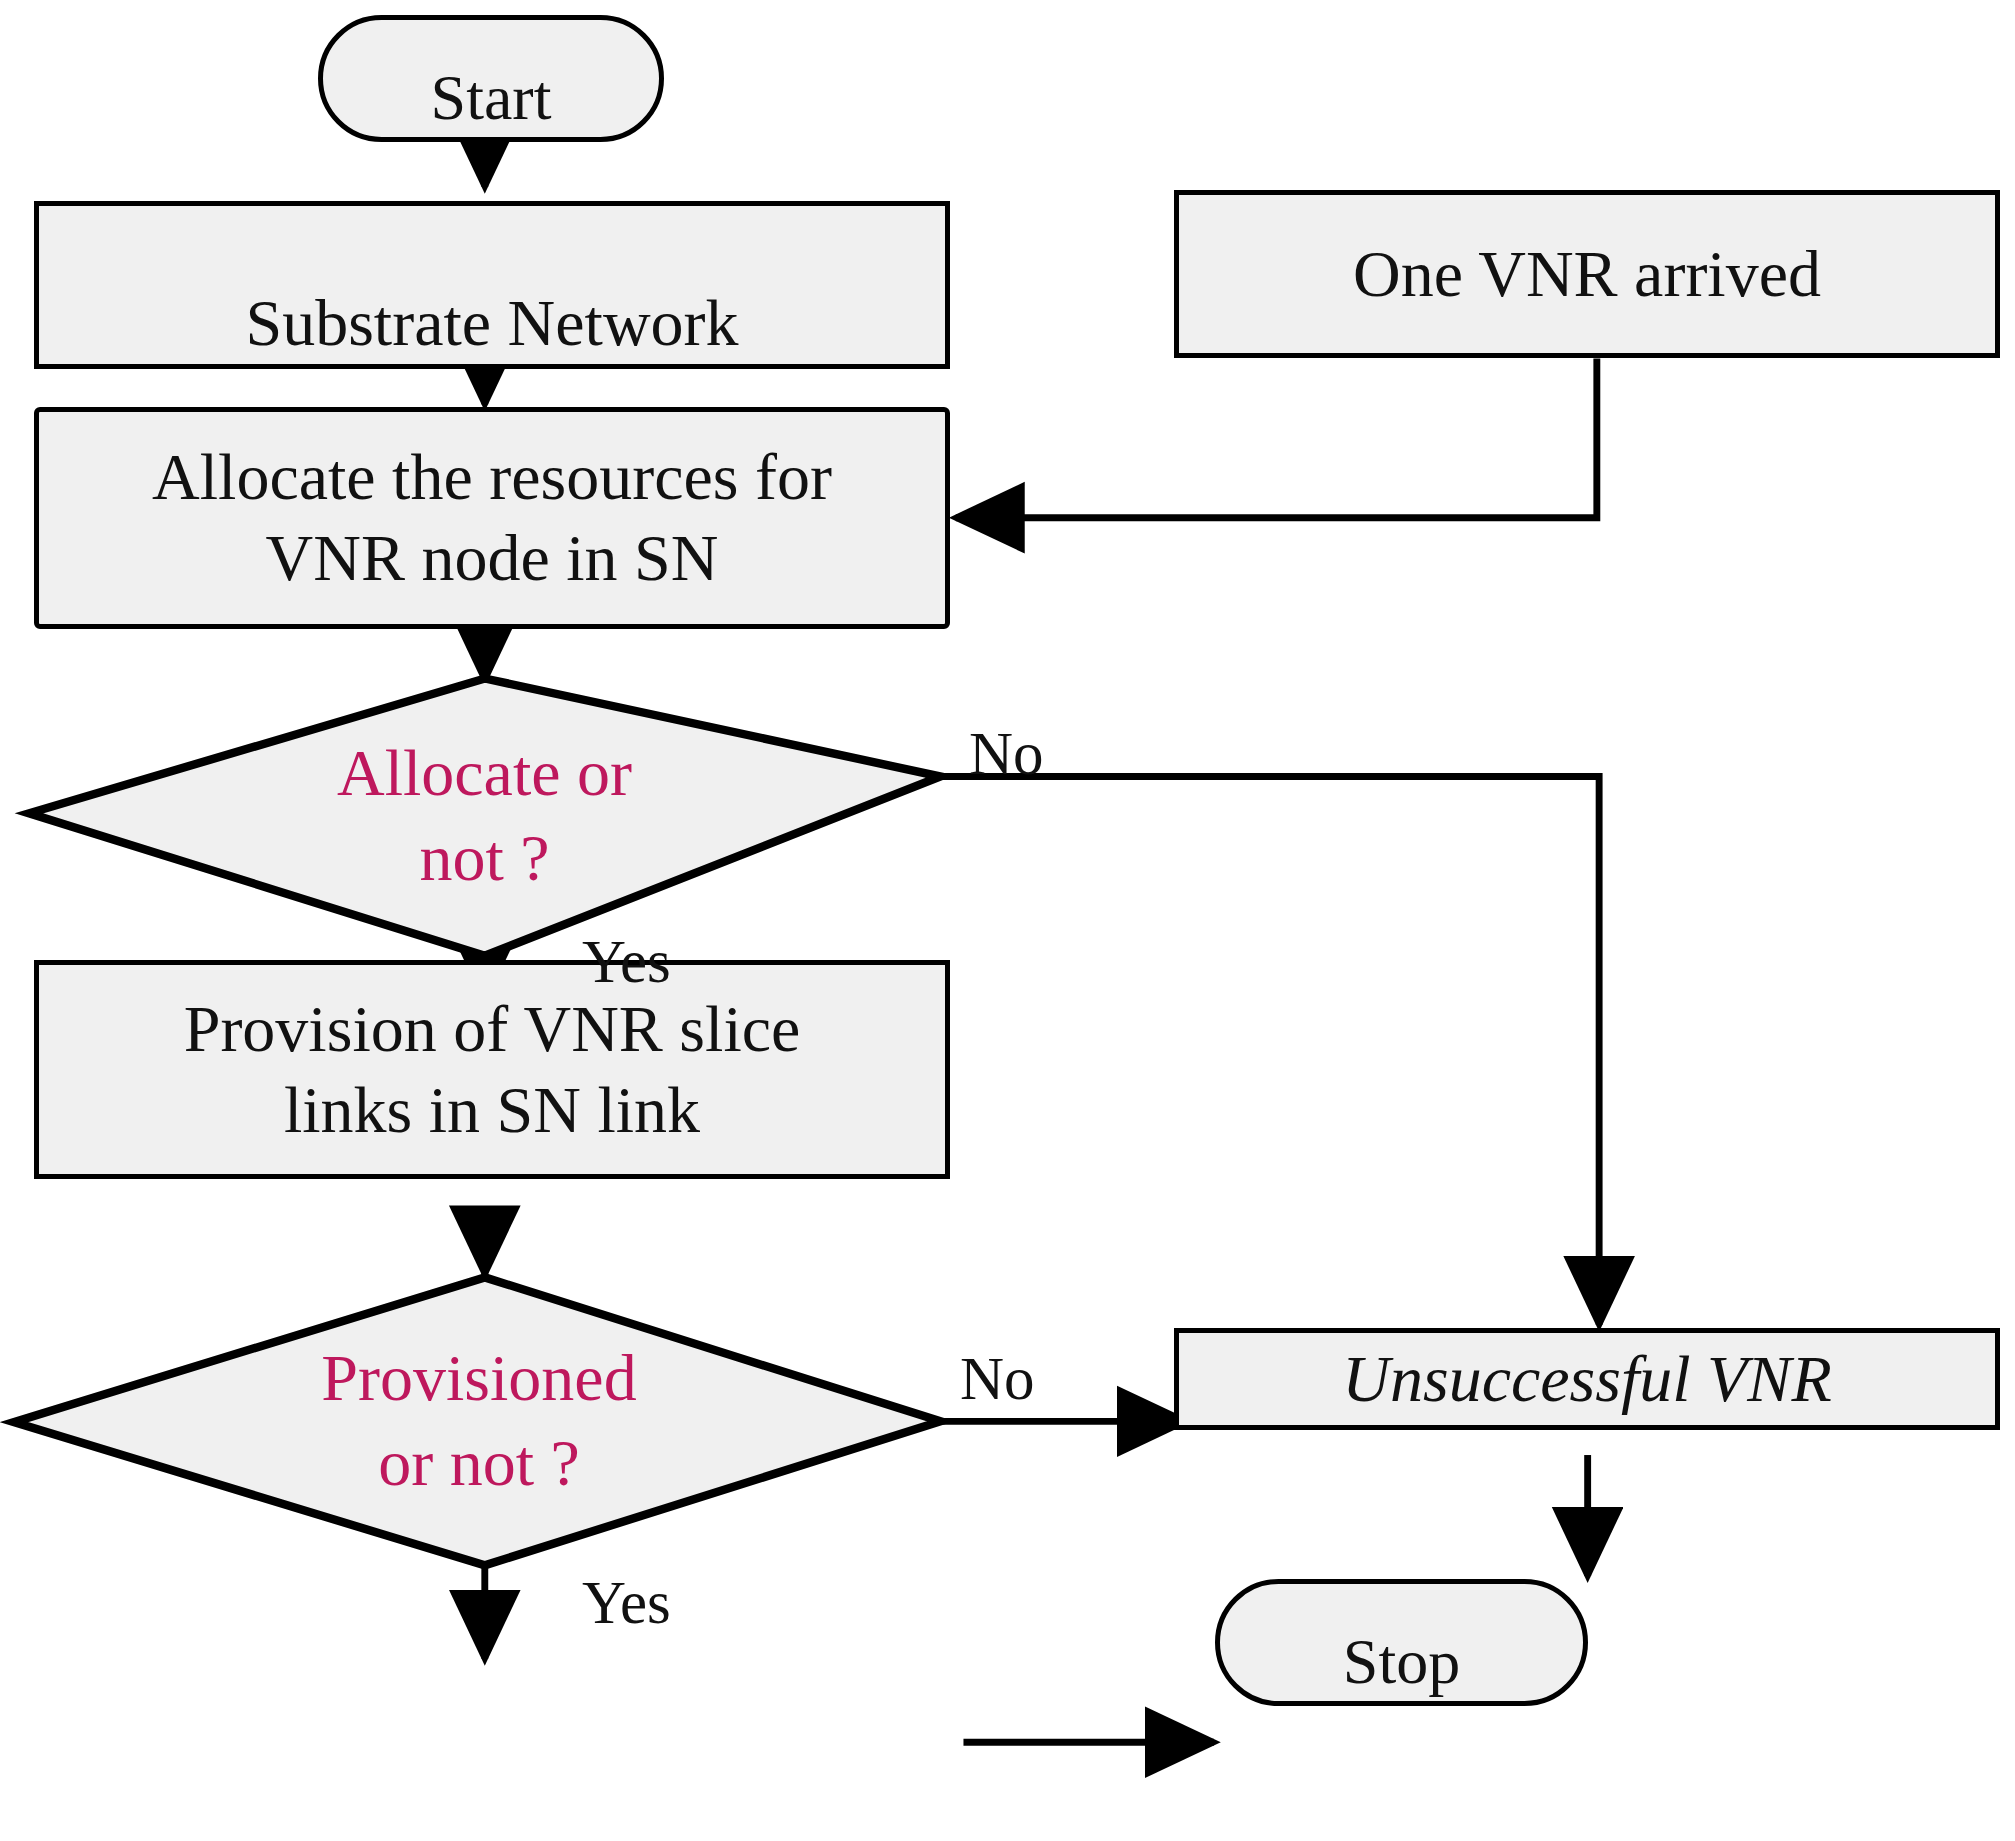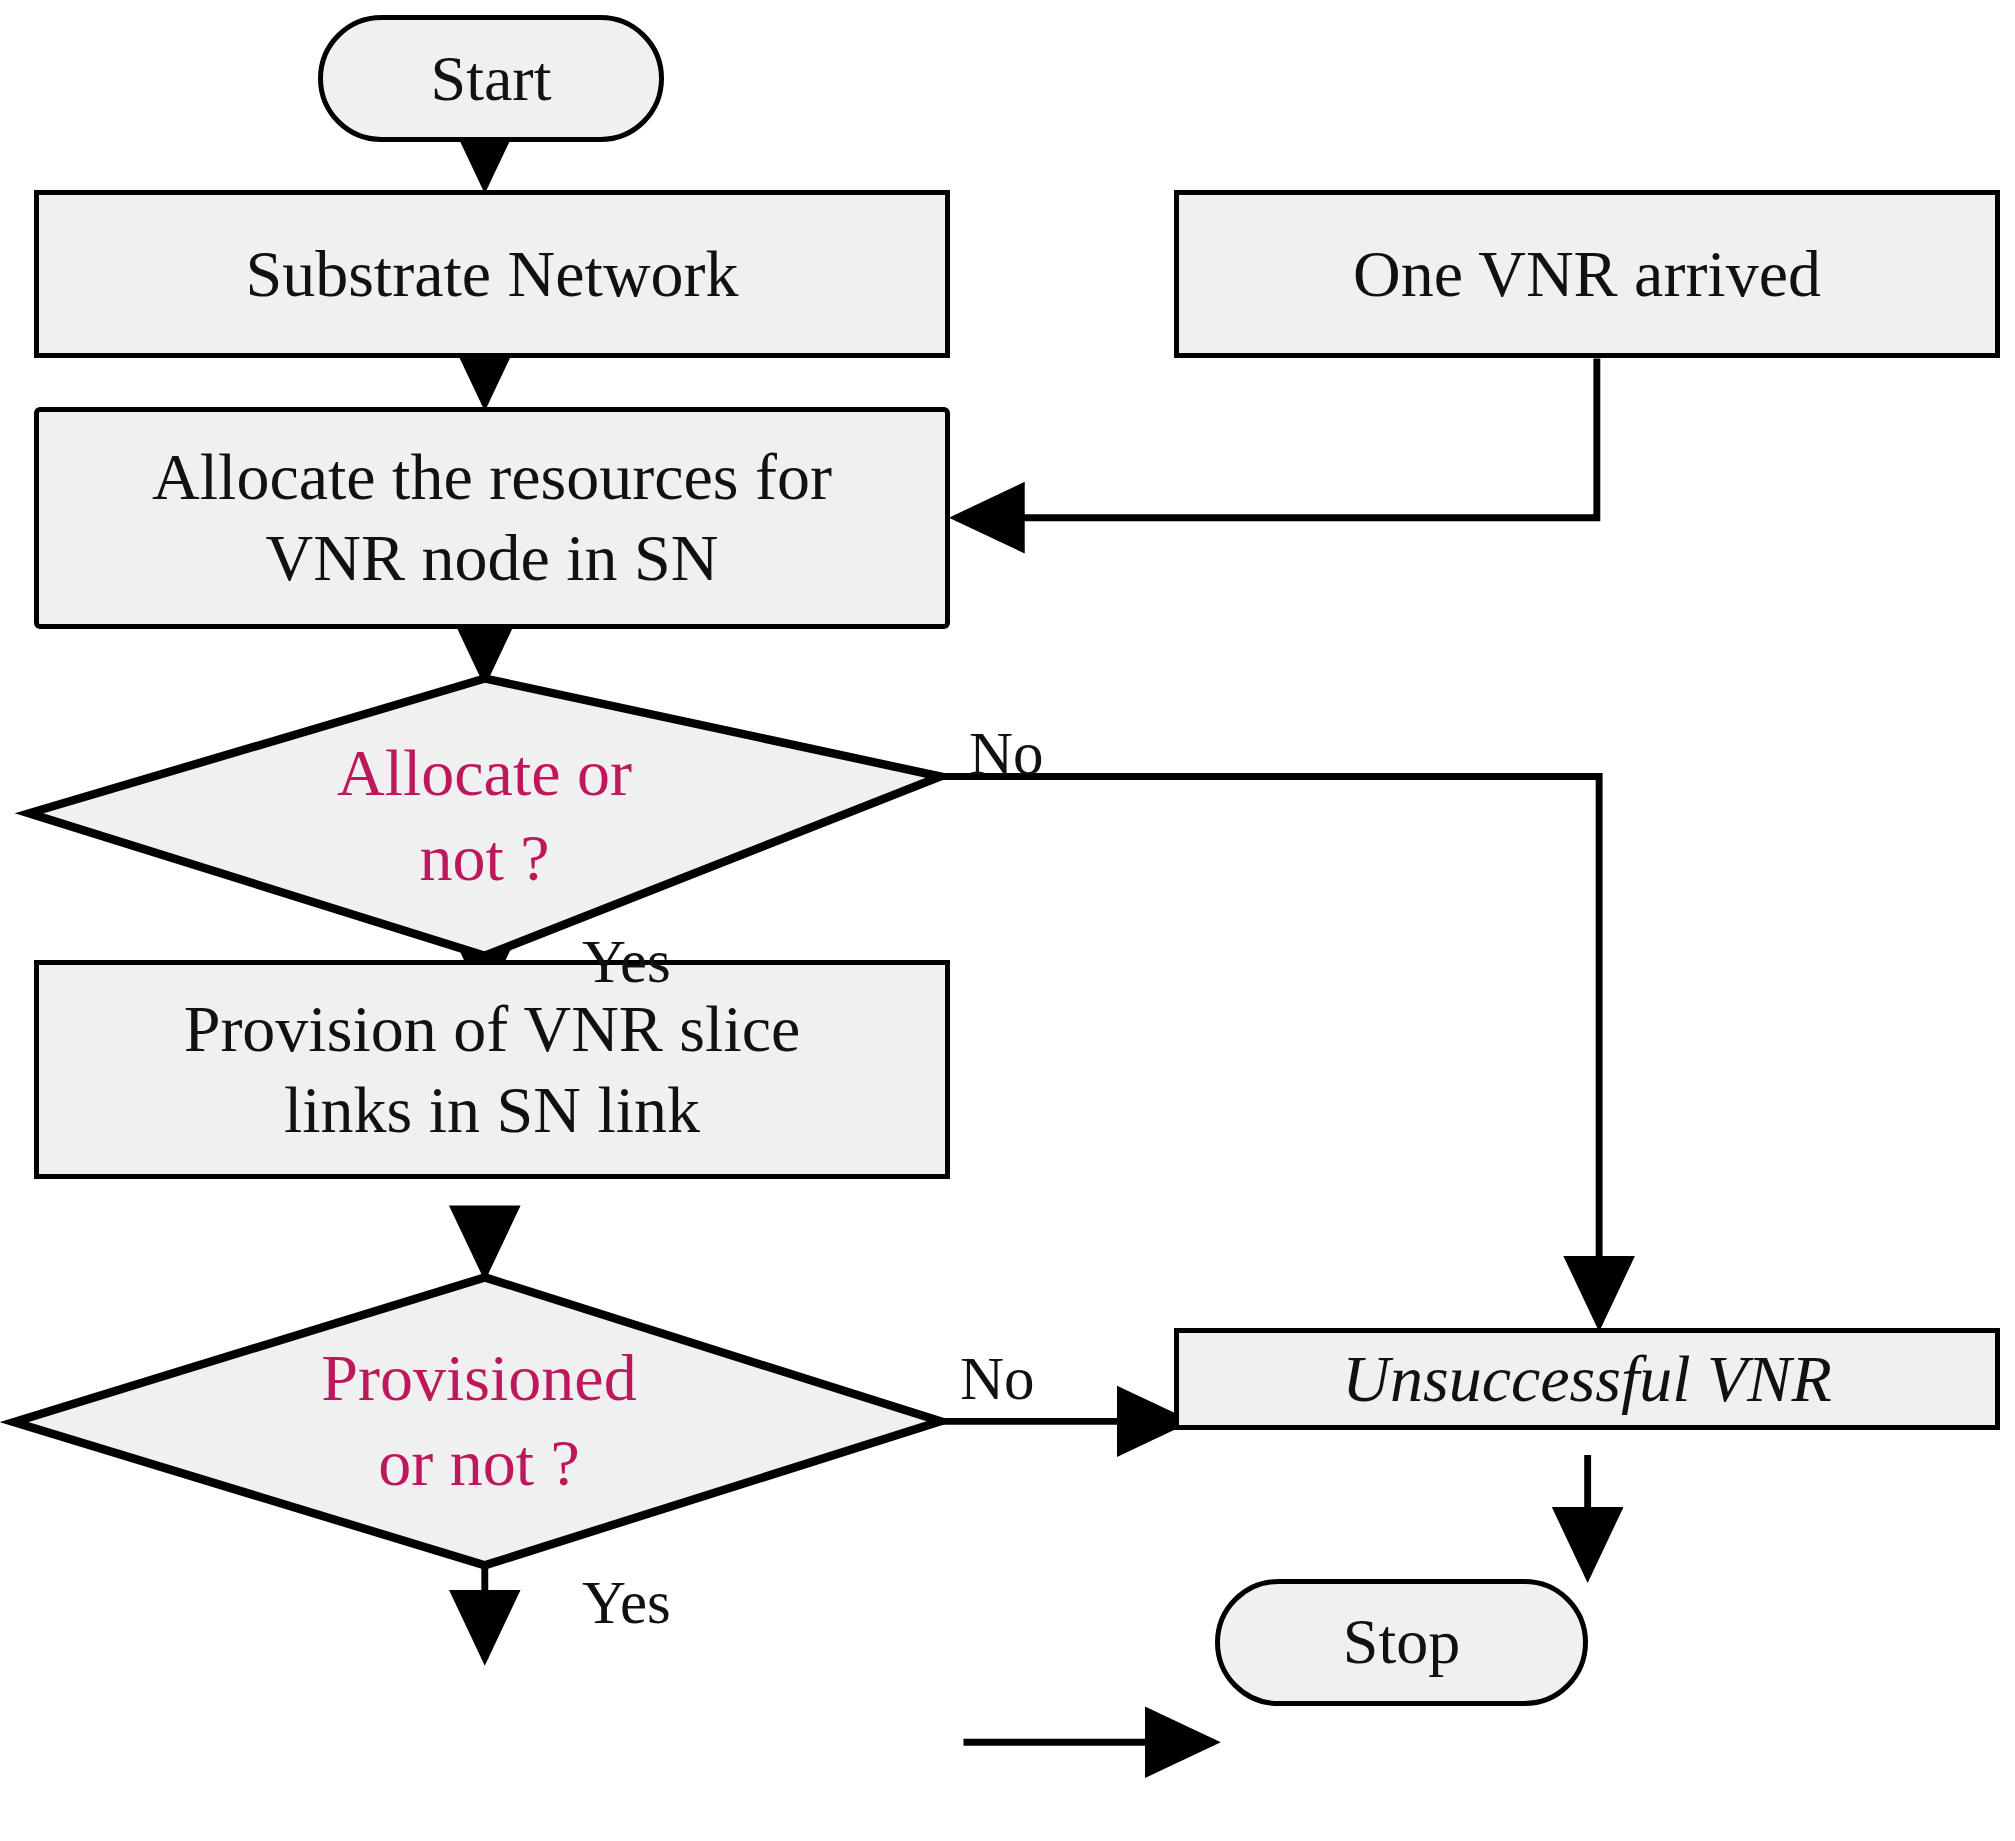--- a/index.html
+++ b/index.html
@@ -36,20 +36,21 @@
     color: #111111;
     line-height: 1.22;
   }
   .node .txt {
     display: block;
     white-space: pre-line;
     font-size: 66px;
   }
   .terminator {
     border-radius: 69px;
+    align-items: flex-end;
   }
   .terminator .txt { font-size: 64px; }
 
   
   .diamond-label {
     position: absolute;
     display: flex;
     align-items: center;
     justify-content: center;
     text-align: center;
@@ -105,21 +106,21 @@
 
     <polygon points="633,886 1228,1014 633,1248 38,1062" fill="#f0f0f0" stroke="#000000" stroke-width="11" stroke-linejoin="miter"></polygon>
 
     <polygon points="633,1668 1228,1856 633,2044 18,1857" fill="#f0f0f0" stroke="#000000" stroke-width="11" stroke-linejoin="miter"></polygon>
   </svg>
 
   <div class="node terminator" style="left:318px; top:15.3px; width:346px; height:127px;">
     <span class="txt">Start</span>
   </div>
 
-  <div class="node" style="left:34px; top:190px; width:916px; height:168px;">
+  <div class="node" style="left:34px; top:201px; width:916px; height:168px;align-items:flex-end;">
     <span class="txt">Substrate Network</span>
   </div>
 
   <div class="node" style="left:1174px; top:190px; width:826px; height:168px;">
     <span class="txt">One VNR arrived</span>
   </div>
 
   <div class="node" style="left:34px; top:407px; width:916px; height:222px;border-radius:6px;">
     <span class="txt">Allocate the resources for
 VNR node in SN</span>

